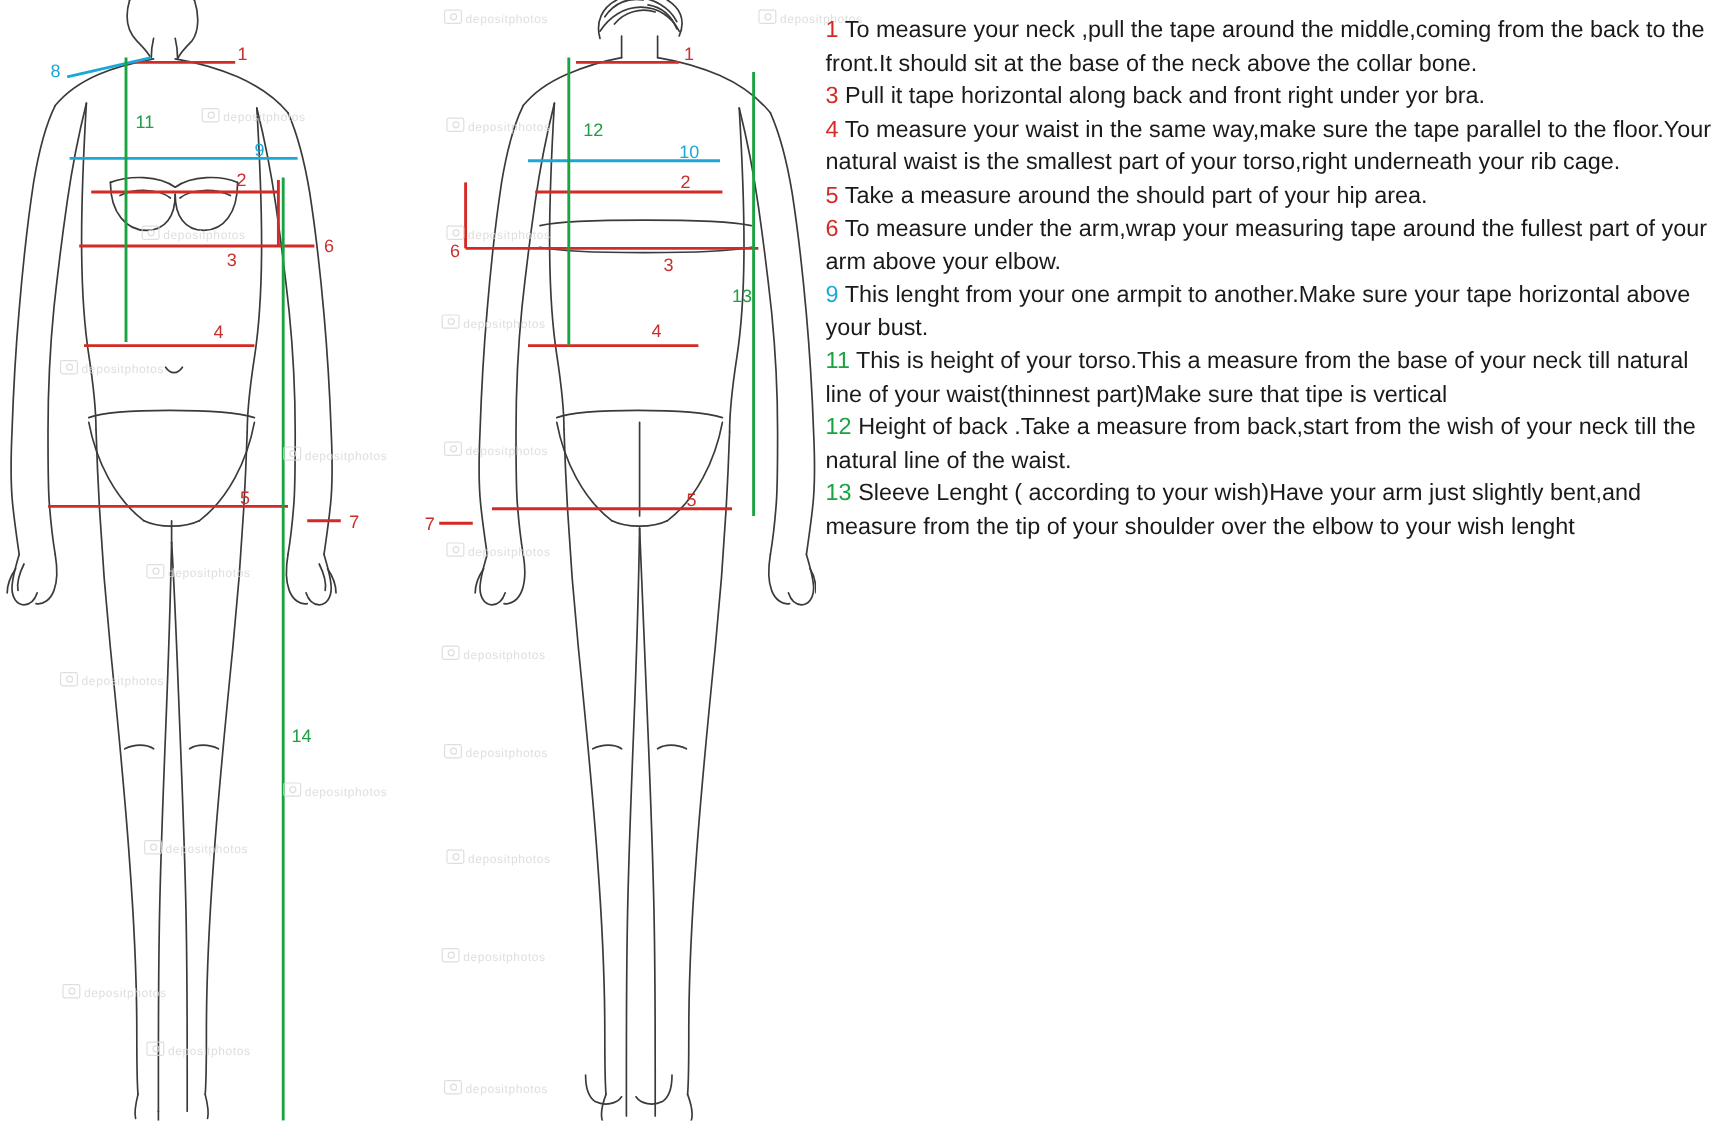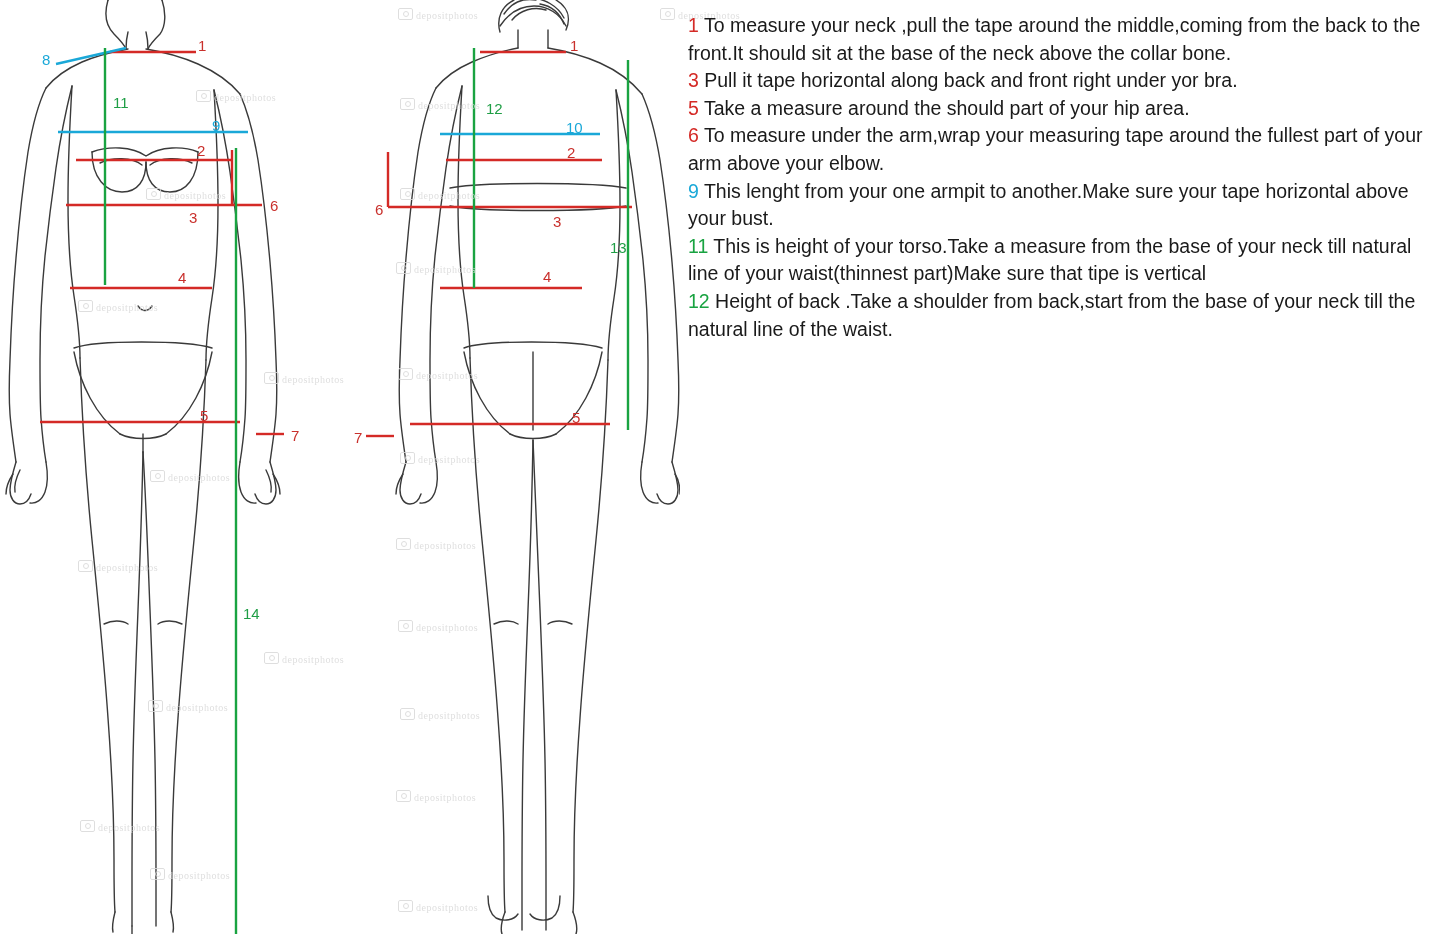--- a/index.html
+++ b/index.html
@@ -29,26 +29,25 @@
     height: 934px;
   }
   #figures svg {
     display: block;
   }
   
   .wm {
     position: absolute;
     color: #d9d9d9;
     font-size: 10px;
-    font-family: Liberation Serif, serif;
+    font-family: Liberation Sans, sans-serif;
     letter-spacing: 0.5px;
     white-space: nowrap;
     pointer-events: none;
     opacity: 0.85;
-    margin-left: 28px;
   }
   .wm .cam {
     display: inline-block;
     width: 13px;
     height: 10px;
     border: 1px solid #d9d9d9;
     border-radius: 2px;
     position: relative;
     vertical-align: -1px;
     margin-right: 3px;
@@ -314,20 +313,22 @@
       <div class="wm" style="left: 372px; top: 708px;"><span class="cam"></span><span>depositphotos</span></div>
       <div class="wm" style="left: 368px; top: 790px;"><span class="cam"></span><span>depositphotos</span></div>
       <div class="wm" style="left: 52px; top: 820px;"><span class="cam"></span><span>depositphotos</span></div>
       <div class="wm" style="left: 122px; top: 868px;"><span class="cam"></span><span>depositphotos</span></div>
       <div class="wm" style="left: 370px; top: 900px;"><span class="cam"></span><span>depositphotos</span></div>
     </div>
 
   <div id="instructions">
       <p><span class="num red">1  </span><span>To measure your neck ,pull the tape around the middle,coming from the back to the front.It should sit at the base of the neck above the collar bone.</span></p>
       <p><span class="num red">3 </span><span>Pull it tape horizontal along back and front right under yor bra.</span></p>
+      <p><span class="num red">4 </span><span>To measure your waist in the same way,make sure the tape parallel to the floor.Your natural waist is the smallest part of your torso,right underneath your rib cage.</span></p>
       <p><span class="num red">5 </span><span>Take a measure around the should part of your hip area.</span></p>
       <p><span class="num red">6 </span><span>To measure under the arm,wrap your measuring tape around the fullest part of your arm above your elbow.</span></p>
       <p><span class="num blue">9 </span><span>This lenght from your one armpit to another.Make sure your tape horizontal above your bust.</span></p>
-      <p><span class="num green">11 </span><span>This is height of your torso.Take a measure from the base of your neck till natural line of your waist(thinnest part)Make sure that tipe is vertical</span></p>
-      <p><span class="num green">12 </span><span>Height of back .Take a shoulder from back,start from the base of your neck till the natural line of the waist.</span></p>
+      <p><span class="num green">11 </span><span>This is height of your torso.This a measure from the base of your neck till natural line of your waist(thinnest part)Make sure that tipe is vertical</span></p>
+      <p><span class="num green">12 </span><span>Height of back .Take a measure from back,start from the wish of your neck till the natural line of the waist.</span></p>
+      <p><span class="num green">13 </span><span>Sleeve Lenght ( according to your wish)Have your arm just slightly bent,and measure from the tip of your shoulder over the elbow to your wish lenght</span></p>
     </div>
 
 </div>
 
 </body></html>

